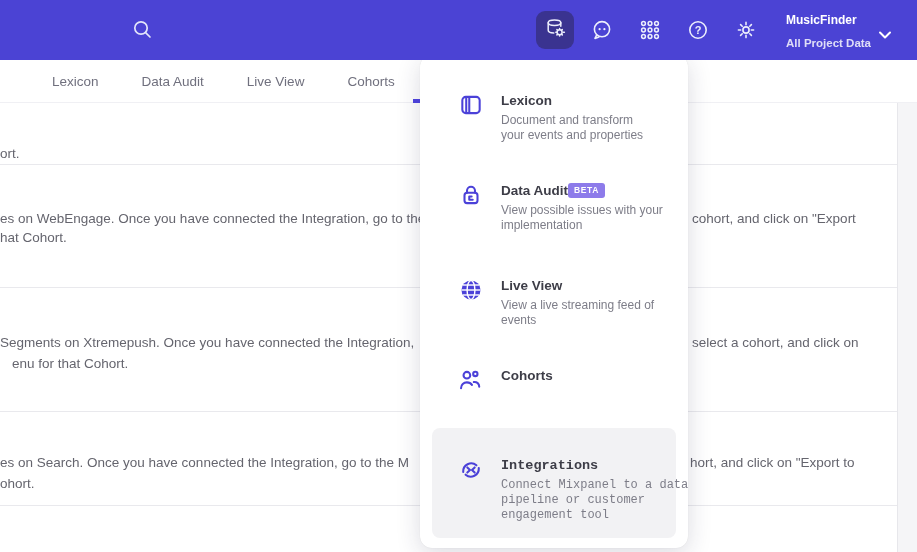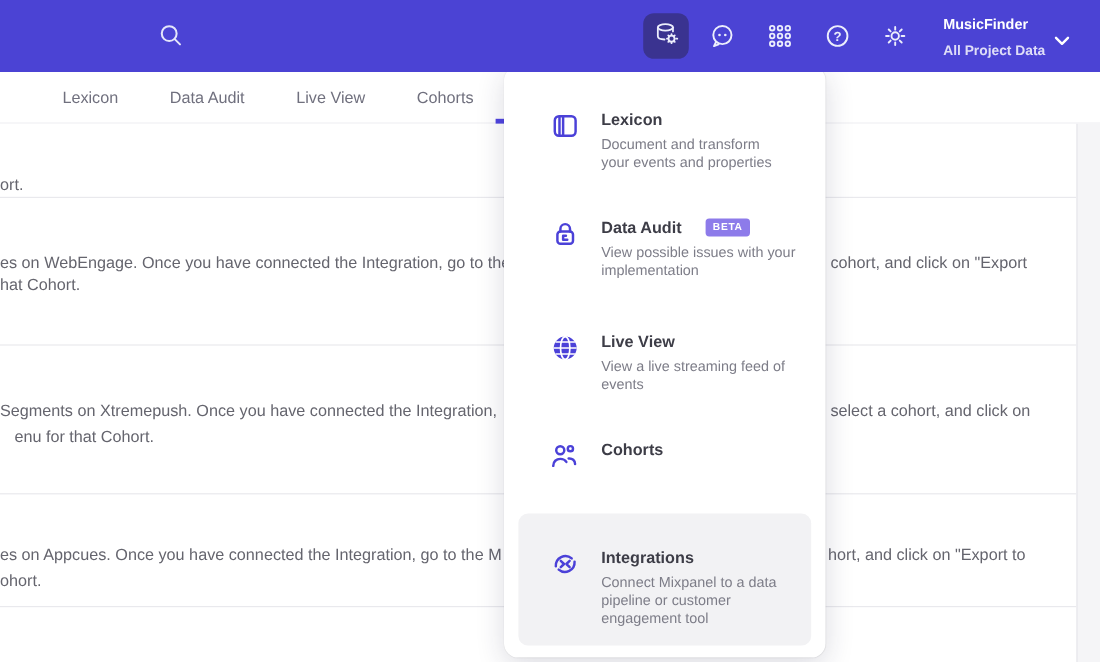--- a/index.html
+++ b/index.html
@@ -34,21 +34,21 @@
   .right-strip{position:absolute;left:897px;top:100px;width:20px;height:452px;background:#f5f5f7;
           border-left:1px solid #e7e7eb;box-sizing:border-box;z-index:2;}
 
   
   .panel{position:absolute;left:420px;top:55px;width:268px;height:493px;background:#fff;border-radius:12px;
          box-shadow:0 6px 24px rgba(30,30,70,.16),0 0 1px rgba(0,0,0,.12);z-index:20;}
   .highlight{position:absolute;left:12px;top:373px;width:244px;height:110px;background:#f2f2f4;border-radius:8px;}
   .menu-item{position:absolute;left:38px;display:flex;cursor:pointer;}
   .mi-icon{width:26px;height:26px;color:#4b41d8;margin-right:17px;flex:none;margin-top:1px;}
   .mi-title{font-size:13.5px;font-weight:bold;color:#3d3d47;}
-  .badge{display:inline-block;margin-left:20px;background:#8d7bea;color:#fff;font-size:8.5px;font-weight:bold;
+  .badge{display:inline-block;margin-left:0;background:#8d7bea;color:#fff;font-size:8.5px;font-weight:bold;
          letter-spacing:.6px;padding:2.5px 6px;border-radius:3px;vertical-align:2px;}
   .mi-desc{margin-top:4px;font-size:12px;line-height:15px;color:#7d7d88;white-space:pre-line;width:192px;}
 </style>
 </head>
 <body>
 
 <div class="screen">
 
   <span class="bg-text" style="left:0;top:106px;margin-top:40px;">ort.</span>
   <div class="divider" style="top:164px;"></div>
@@ -56,21 +56,21 @@
   <span class="bg-text" style="left:0;top:211px;">es on WebEngage. Once you have connected the Integration, go to the</span>
   <span class="bg-text" style="left:0;top:230px;">hat Cohort.</span>
   <span class="bg-text" style="left:692px;top:211px;">cohort, and click on "Export</span>
   <div class="divider" style="top:287px;"></div>
 
   <span class="bg-text" style="left:0;top:335px;">Segments on Xtremepush. Once you have connected the Integration,</span>
   <span class="bg-text" style="left:0;top:356px;padding-left:12px;">enu for that Cohort.</span>
   <span class="bg-text" style="left:692px;top:335px;">select a cohort, and click on</span>
   <div class="divider" style="top:411px;"></div>
 
-  <span class="bg-text" style="left:0;top:455px;">es on Appcues. Once you have connected the Integration, go to the M</span>
+  <span class="bg-text" style="left:0;top:455px;">es on Search. Once you have connected the Integration, go to the M</span>
   <span class="bg-text" style="left:0;top:476px;">ohort.</span>
   <span class="bg-text" style="left:690px;top:455px;">hort, and click on "Export to</span>
   <div class="divider" style="top:505px;"></div>
 
   <div class="right-strip"></div>
 
   <div class="navbar">
     <span class="tab">Lexicon</span>
     <span class="tab">Data Audit</span>
     <span class="tab">Live View</span>
@@ -145,21 +145,21 @@
           <circle cx="16" cy="6.4" r="2"></circle>
           <path d="M14.6 13.9c2.9-.3 5 1.5 5 4.3"></path>
         </g>
           </svg>
       </span>
       <div class="mi-text">
         <div><span class="mi-title">Cohorts</span></div>
       </div>
     </div>
 
-    <div class="menu-item" style="top:401px;">
+    <div class="menu-item" style="top:401px;font-family:Liberation Mono, monospace;">
       <span class="mi-icon">
         <svg width="26" height="26" viewBox="0 0 24 24">
             <g fill="none" stroke="currentColor" stroke-width="1.9" stroke-linecap="round" stroke-linejoin="round">
           <path d="M4.8 13.8a7.4 7.4 0 0 1 12.2-6.1"></path>
           <path d="M19.2 10.2a7.4 7.4 0 0 1-12.2 6.1"></path>
           <path d="M8.6 9.6l2.5 2.4-2.5 2.4"></path>
           <path d="M15.4 9.6L12.9 12l2.5 2.4"></path>
         </g>
           </svg>
       </span>

